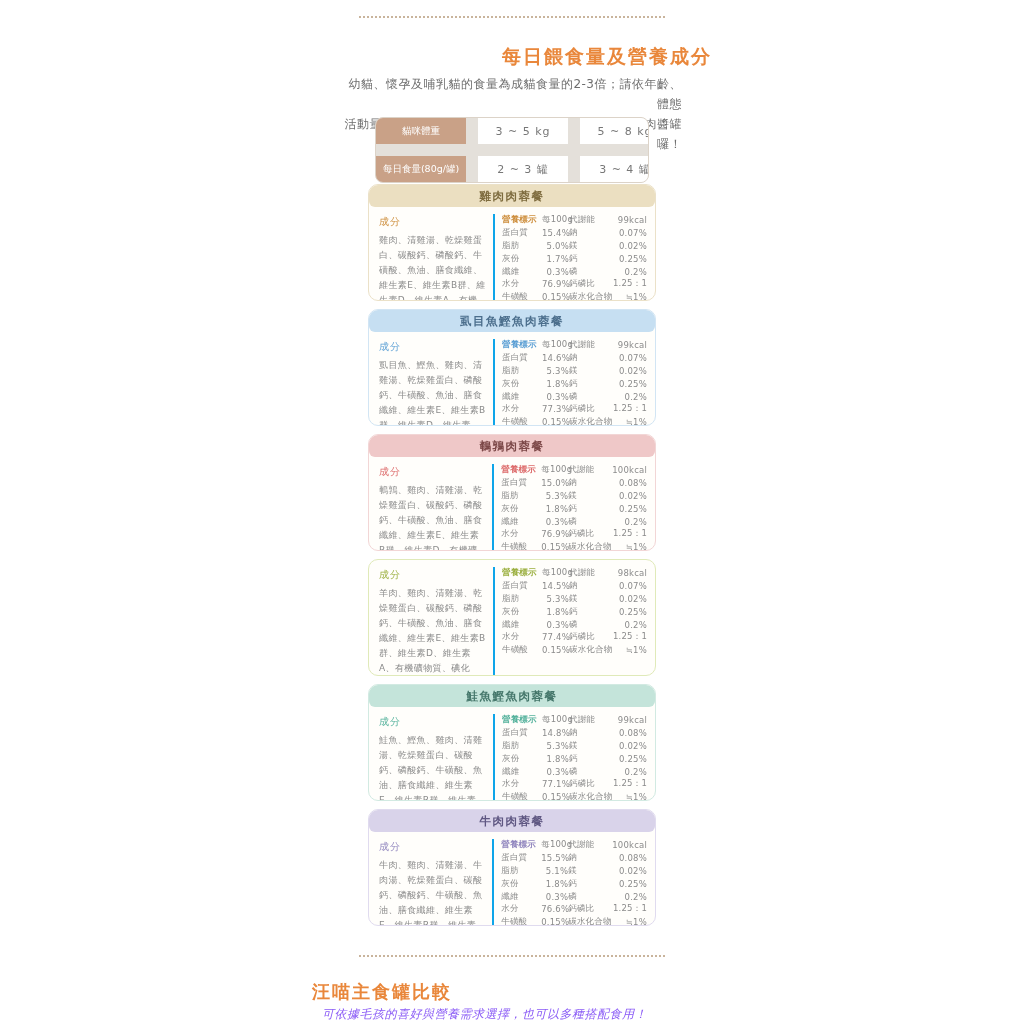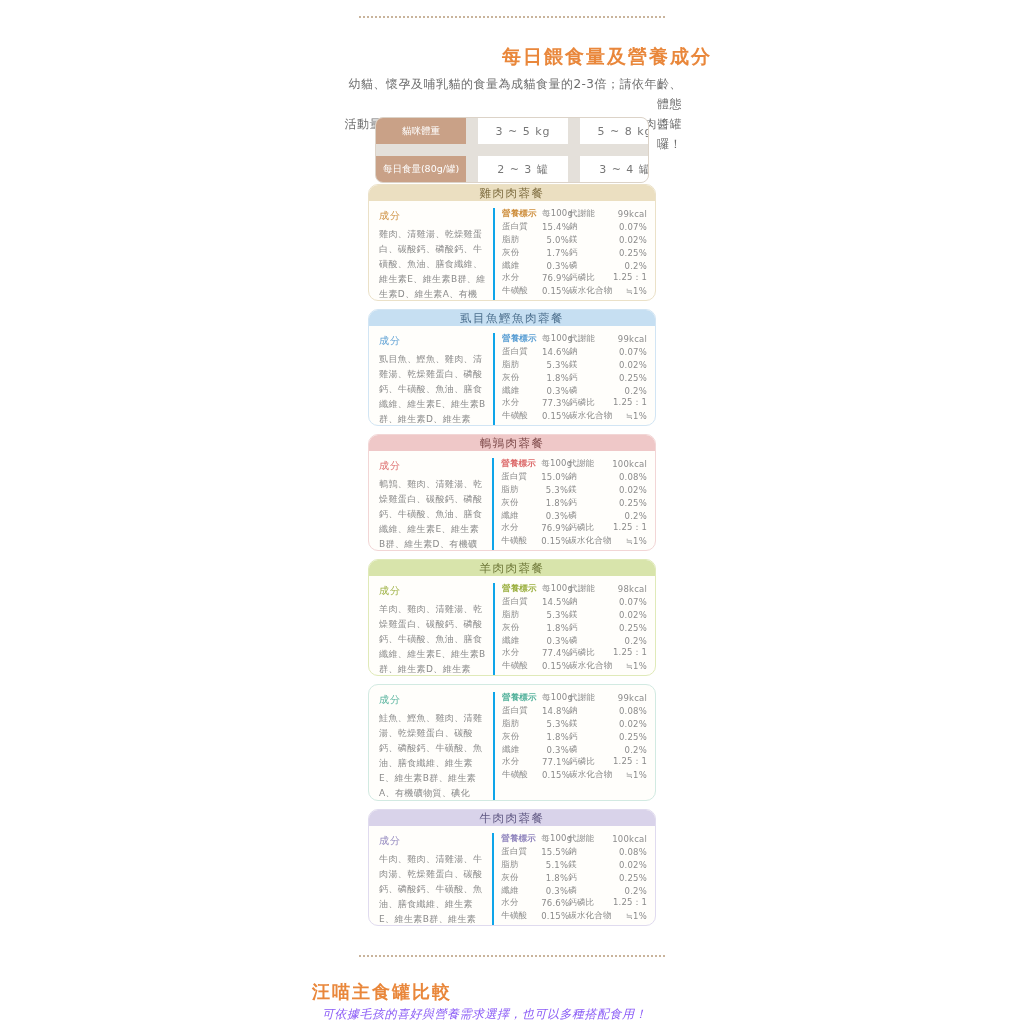--- a/index.html
+++ b/index.html
@@ -29,23 +29,23 @@
     font-size:11px;color:#777777;letter-spacing:1px;
   }
   .ftable .hcell{background:#C9A187;color:#ffffff;font-size:9.5px;letter-spacing:0;}
   
   .card{
     position:absolute;left:50%;transform:translateX(-50%);
     width:288px;height:117px;border:1px solid var(--border);
     border-radius:10px;background:#FFFEFB;overflow:hidden;box-sizing:border-box;
   }
   .band{
-    height:16px;background:var(--band);color:var(--bandText);
+    height:22px;background:var(--band);color:var(--bandText);
     display:flex;align-items:center;justify-content:center;
-    font-size:11.5px;font-weight:normal;letter-spacing:1.5px;
+    font-size:11.5px;font-weight:bold;letter-spacing:1.5px;border-radius:6px;
   }
   .card-body{display:flex;padding:7px 8px 6px 10px;}
   .ingr-col{
     width:136px;box-sizing:border-box;padding-right:7px;margin-right:7px;
     border-right:2px solid #0ea5e9;
   }
   .ingr-label{font-size:10px;color:var(--accent);margin:1px 0 4px 0;letter-spacing:1px;}
   .ingr-text{font-size:9px;color:#8B8B8B;line-height:15px;letter-spacing:0.4px;}
   .nut-col{
     flex:1;display:grid;grid-template-columns:40px 27px 44px 1fr;
@@ -198,21 +198,20 @@
           <span class="v">1.25：1</span>
           <span class="nlab">牛磺酸</span>
           <span class="v">0.15%</span>
           <span class="nlab">碳水化合物</span>
           <span class="v">≒1%</span>
         </div>
     </div>
   </div>
 
   <div class="card" style="top: 559px; --band: #D8E4AB; --bandText: #6E7838; --accent: #9CB041; --border: #E0EAB9;">
-    <div class="band">羊肉肉蓉餐</div>
     <div class="card-body">
       <div class="ingr-col">
         <div class="ingr-label">成分</div>
         <div class="ingr-text">羊肉、雞肉、清雞湯、乾燥雞蛋白、碳酸鈣、磷酸鈣、牛磺酸、魚油、膳食纖維、維生素E、維生素B群、維生素D、維生素A、有機礦物質、碘化鉀、卵磷脂</div>
       </div>
       <div class="nut-col">
         <span class="nut-title">營養標示</span>
         <span class="nlab">每100g</span>
         <span class="nlab">代謝能</span>
         <span class="v">98kcal</span>
@@ -238,20 +237,21 @@
           <span class="v">1.25：1</span>
           <span class="nlab">牛磺酸</span>
           <span class="v">0.15%</span>
           <span class="nlab">碳水化合物</span>
           <span class="v">≒1%</span>
         </div>
     </div>
   </div>
 
   <div class="card" style="top: 684px; --band: #C4E4DA; --bandText: #44766A; --accent: #55B29C; --border: #D2EAE2;">
+    <div class="band">鮭魚鰹魚肉蓉餐</div>
     <div class="card-body">
       <div class="ingr-col">
         <div class="ingr-label">成分</div>
         <div class="ingr-text">鮭魚、鰹魚、雞肉、清雞湯、乾燥雞蛋白、碳酸鈣、磷酸鈣、牛磺酸、魚油、膳食纖維、維生素E、維生素B群、維生素A、有機礦物質、碘化鉀、卵磷脂</div>
       </div>
       <div class="nut-col">
         <span class="nut-title">營養標示</span>
         <span class="nlab">每100g</span>
         <span class="nlab">代謝能</span>
         <span class="v">99kcal</span>

